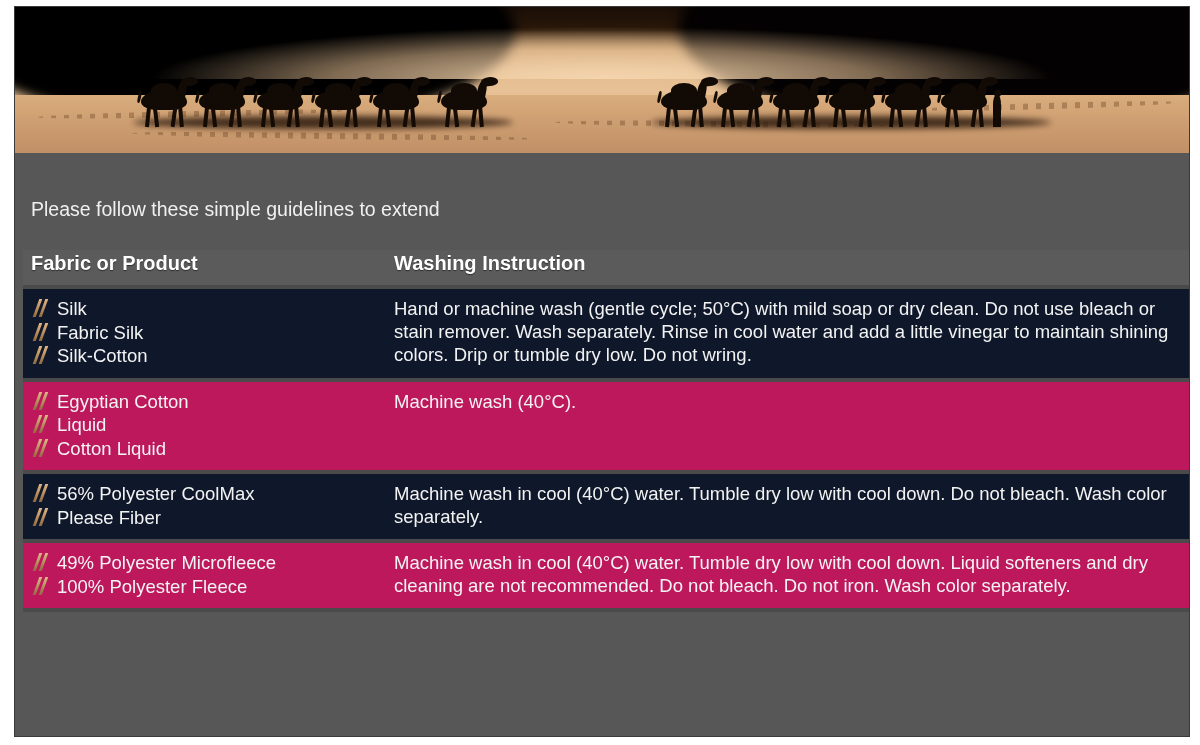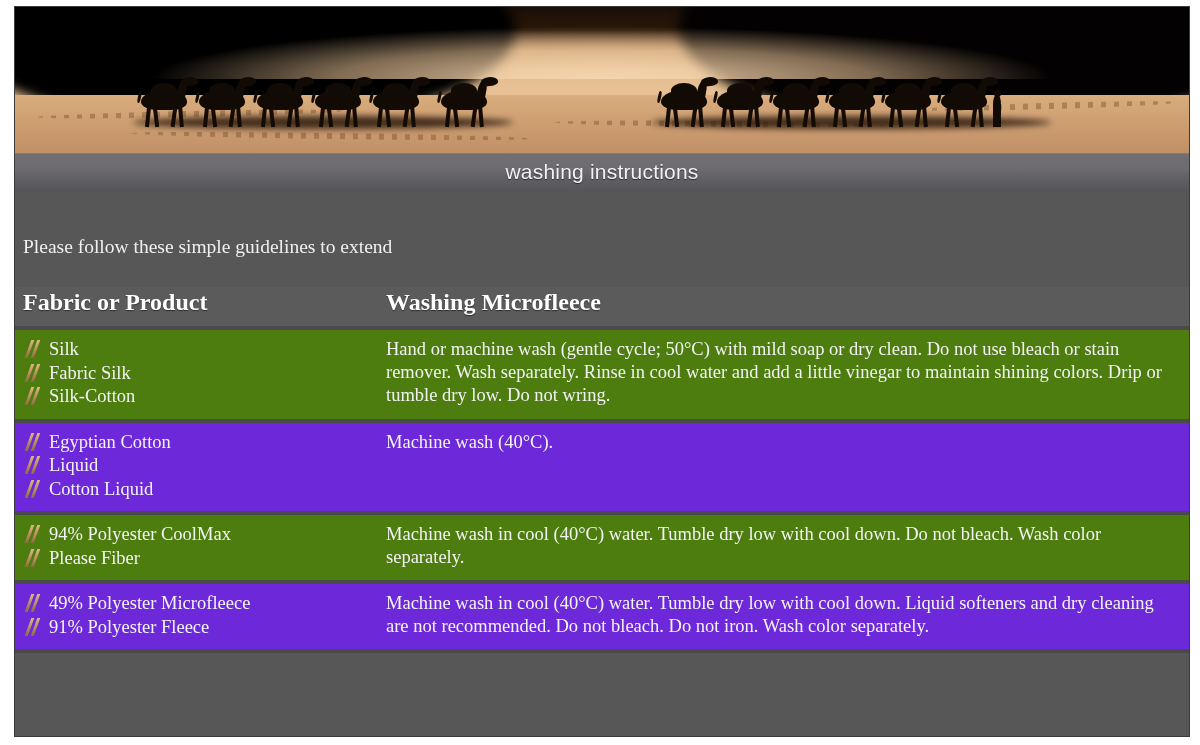--- a/index.html
+++ b/index.html
@@ -201,24 +201,23 @@
   .title-bar .title {
     color: #f2f2f2;
     font-size: 21px;
     letter-spacing: .2px;
     text-shadow: 0 1px 1px rgba(0,0,0,.55);
   }
 
   
   .content {
     background: #575757;
-    padding: 0 0 0 0;
+    padding: 0 0 0 8px;
     height: calc(100% - 146px - 36px);
     position: relative;
-    font-family: Liberation Serif, serif;
   }
 
   .intro {
     color: #f0f0f0;
     font-size: 19.5px;
     line-height: 25px;
     padding: 44px 0 0 8px;
   }
   .intro div { white-space: nowrap; }
 
@@ -227,31 +226,31 @@
     border-collapse: collapse;
     width: 100%;
     table-layout: fixed;
   }
   .wash-table col.c1 { width: 367px; }
   .wash-table col.c2 { width: auto; }
 
   .wash-table thead th {
     text-align: left;
     color: #ffffff;
-    font-size: 24px;
+    font-size: 20px;
     font-weight: bold;
     padding: 2px 8px 10px 8px;
     border-bottom: 4px solid #4a4a4a;
     background: #5b5b5b;
     text-shadow: 0 1px 1px rgba(0,0,0,.5);
   }
   .wash-table thead th.h2 { padding-left: 4px; }
 
-  .wash-table tbody tr { background: #4d7c0f; }
-  .wash-table tbody tr.alt { background: #6d28d9; }
+  .wash-table tbody tr { background: #0f172a; }
+  .wash-table tbody tr.alt { background: #be185d; }
   .wash-table tbody td {
     vertical-align: top;
     padding: 8px 8px 10px 8px;
     border-bottom: 4px solid #4a4a4a;
     color: #f3f3f3;
     font-size: 18.5px;
     line-height: 23px;
   }
   .wash-table tbody td.col-instr { padding-left: 4px; padding-right: 16px; }
 
@@ -437,39 +436,36 @@
             <span class="leg l4"></span>
         </div>
         <div class="herder" style="left:336px;">
           <span class="head"></span>
             <span class="torso"></span>
             <span class="legs"></span>
         </div>
       </div>
     </div>
 
-    <div class="title-bar">
-      <span class="title">washing instructions</span>
-    </div>
 
     <div class="content">
 
       <div class="intro">
         <div>Please follow these simple guidelines to extend</div>
       </div>
 
       <table class="wash-table">
         <colgroup>
             <col class="c1">
             <col class="c2">
           </colgroup>
         <thead>
           <tr>
             <th class="h1">Fabric or Product</th>
-            <th class="h2">Washing Microfleece</th>
+            <th class="h2">Washing Instruction</th>
           </tr>
         </thead>
         <tbody>
 
           <tr>
             <td class="col-fabric">
               <ul class="fab-list">
                 <li>
                   <span class="slash-icon">
                       <i class="s1"></i>
@@ -526,21 +522,21 @@
           </tr>
 
           <tr>
             <td class="col-fabric">
               <ul class="fab-list">
                 <li>
                   <span class="slash-icon">
                       <i class="s1"></i>
                       <i class="s2"></i>
                     </span>
-                  <span>94% Polyester CoolMax</span>
+                  <span>56% Polyester CoolMax</span>
                 </li>
                 <li>
                   <span class="slash-icon">
                       <i class="s1"></i>
                       <i class="s2"></i>
                     </span>
                   <span>Please Fiber</span>
                 </li>
               </ul>
             </td>
@@ -555,21 +551,21 @@
                       <i class="s1"></i>
                       <i class="s2"></i>
                     </span>
                   <span>49% Polyester Microfleece</span>
                 </li>
                 <li>
                   <span class="slash-icon">
                       <i class="s1"></i>
                       <i class="s2"></i>
                     </span>
-                  <span>91% Polyester Fleece</span>
+                  <span>100% Polyester Fleece</span>
                 </li>
               </ul>
             </td>
             <td class="col-instr">Machine wash in cool (40°C) water. Tumble dry low with cool down. Liquid softeners and dry cleaning are not recommended. Do not bleach. Do not iron. Wash color separately.</td>
           </tr>
 
         </tbody>
       </table>
 
     </div>

